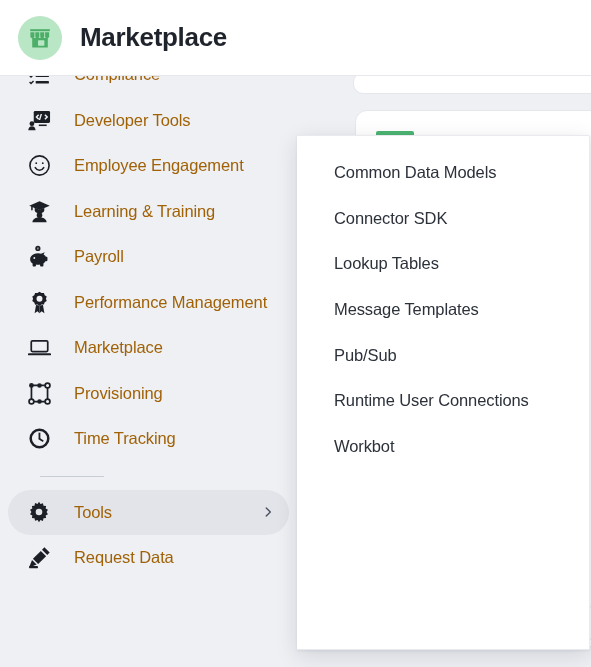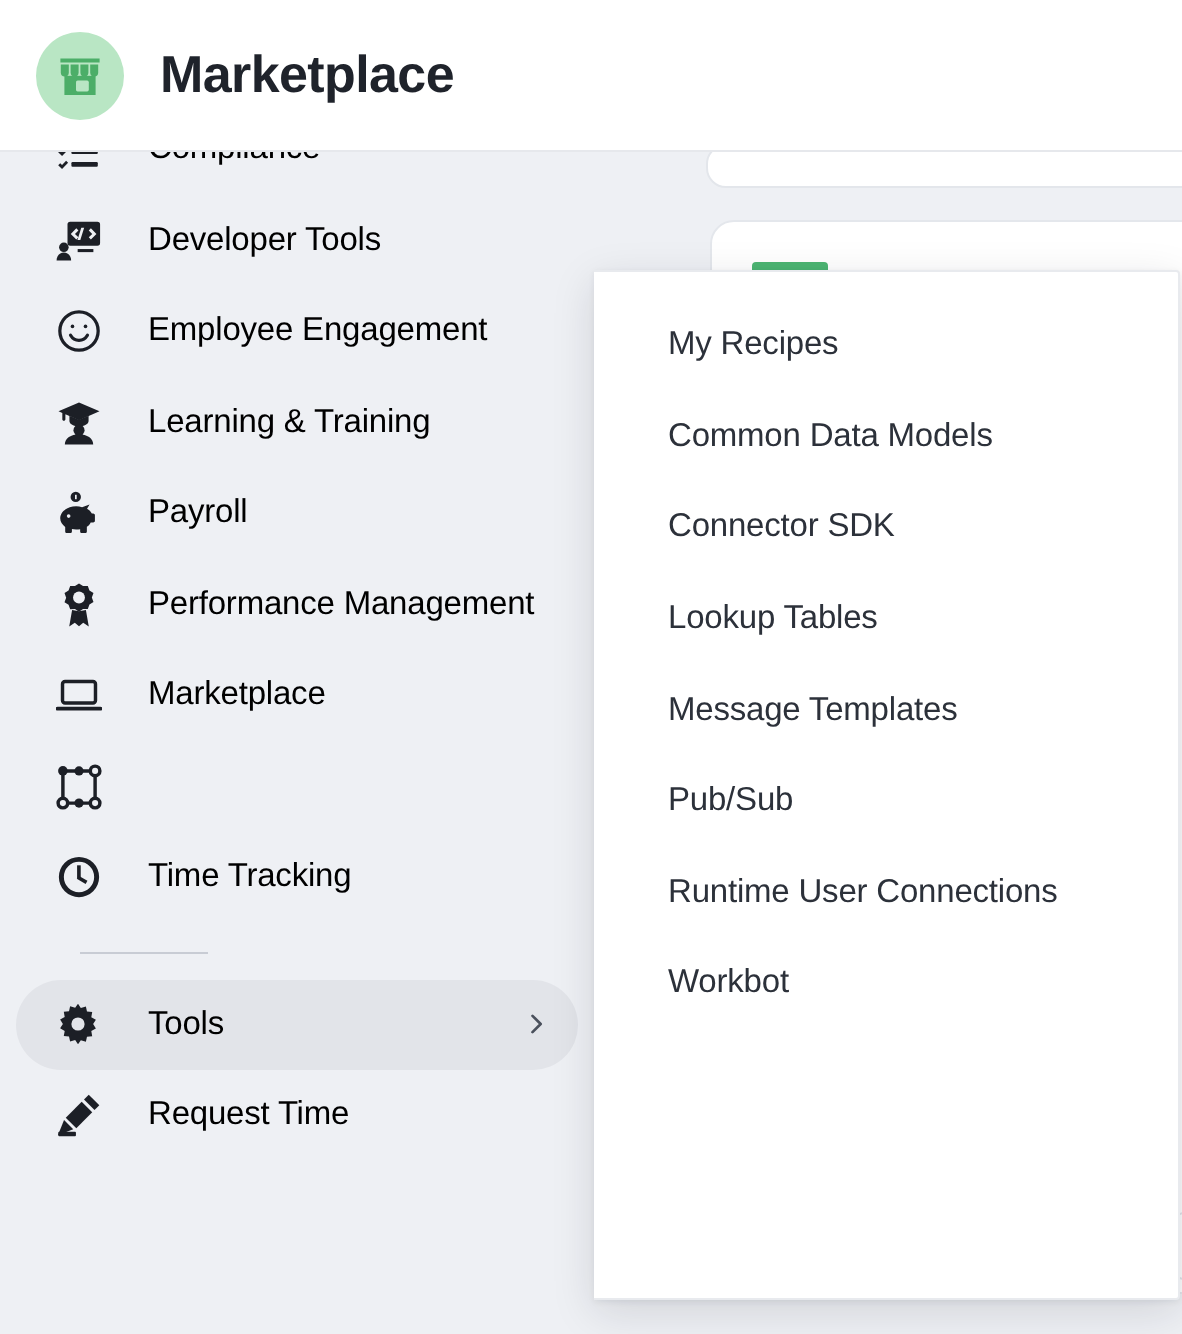--- a/index.html
+++ b/index.html
@@ -185,21 +185,21 @@
     display: flex;
     align-items: center;
     justify-content: center;
     color: #1c1f26;
   }
   .nav-icon svg { display: block; }
 
   .nav-label {
     margin-left: 22px;
     font-size: 16.5px;
-    color: #000000;
+    color: #a16207;
     white-space: nowrap;
     letter-spacing: -0.1px;
   }
 
   .nav-chevron {
     margin-left: auto;
     color: #4a505c;
     display: flex;
     align-items: center;
   }
@@ -364,20 +364,21 @@
           <svg width="23" height="23" viewBox="0 0 24 24" fill="none" stroke="currentColor" stroke-width="1.8">
             <path d="M3.6 3.6v16.8M20.4 3.6v16.8M3.6 3.6h16.8M3.6 20.4h16.8"></path>
             <circle cx="3.6" cy="3.6" r="2.5" fill="currentColor" stroke="none"></circle>
             <circle cx="20.4" cy="3.6" r="2.5" fill="#eef0f4"></circle>
             <circle cx="3.6" cy="20.4" r="2.5" fill="#eef0f4"></circle>
             <circle cx="20.4" cy="20.4" r="2.5" fill="#eef0f4"></circle>
             <circle cx="12" cy="3.6" r="2.4" fill="currentColor" stroke="none"></circle>
             <circle cx="12" cy="20.4" r="2.4" fill="currentColor" stroke="none"></circle>
           </svg>
         </span>
+        <span class="nav-label">Provisioning</span>
       </div>
 
       <div class="nav-item">
         <span class="nav-icon">
           <svg width="23" height="23" viewBox="0 0 24 24" fill="currentColor">
             <path d="M12 1.5A10.5 10.5 0 1 0 12 22.5 10.5 10.5 0 0 0 12 1.5zm0 2.6a7.9 7.9 0 1 1 0 15.8 7.9 7.9 0 0 1 0-15.8z"></path>
             <path d="M11.0 5.9h1.9v6.6h-1.9z"></path>
             <path d="M11.8 11.3l4.6 2.7-0.95 1.6-4.6-2.7z"></path>
           </svg>
         </span>
@@ -403,28 +404,27 @@
 
       <div class="nav-item">
         <span class="nav-icon">
           <svg width="23" height="23" viewBox="0 0 24 24" fill="currentColor">
             <path d="M17.1 1.4l5.5 5.5-2.5 2.5-5.5-5.5z"></path>
             <path d="M13.4 5.1l5.5 5.5-8.3 8.3-5.5-5.5z"></path>
             <path d="M1.0 22.6l3.2-8.0 4.8 4.8z"></path>
             <rect x="1.2" y="20.8" width="9.2" height="2.3" rx="0.5"></rect>
           </svg>
         </span>
-        <span class="nav-label">Request Time</span>
+        <span class="nav-label">Request Data</span>
       </div>
 
     </div>
   </nav>
 
   <div id="tools-flyout">
-    <div class="flyout-item">My Recipes</div>
     <div class="flyout-item">Common Data Models</div>
     <div class="flyout-item">Connector SDK</div>
     <div class="flyout-item">Lookup Tables</div>
     <div class="flyout-item">Message Templates</div>
     <div class="flyout-item">Pub/Sub</div>
     <div class="flyout-item">Runtime User Connections</div>
     <div class="flyout-item">Workbot</div>
   </div>
 
   <header id="app-header">

